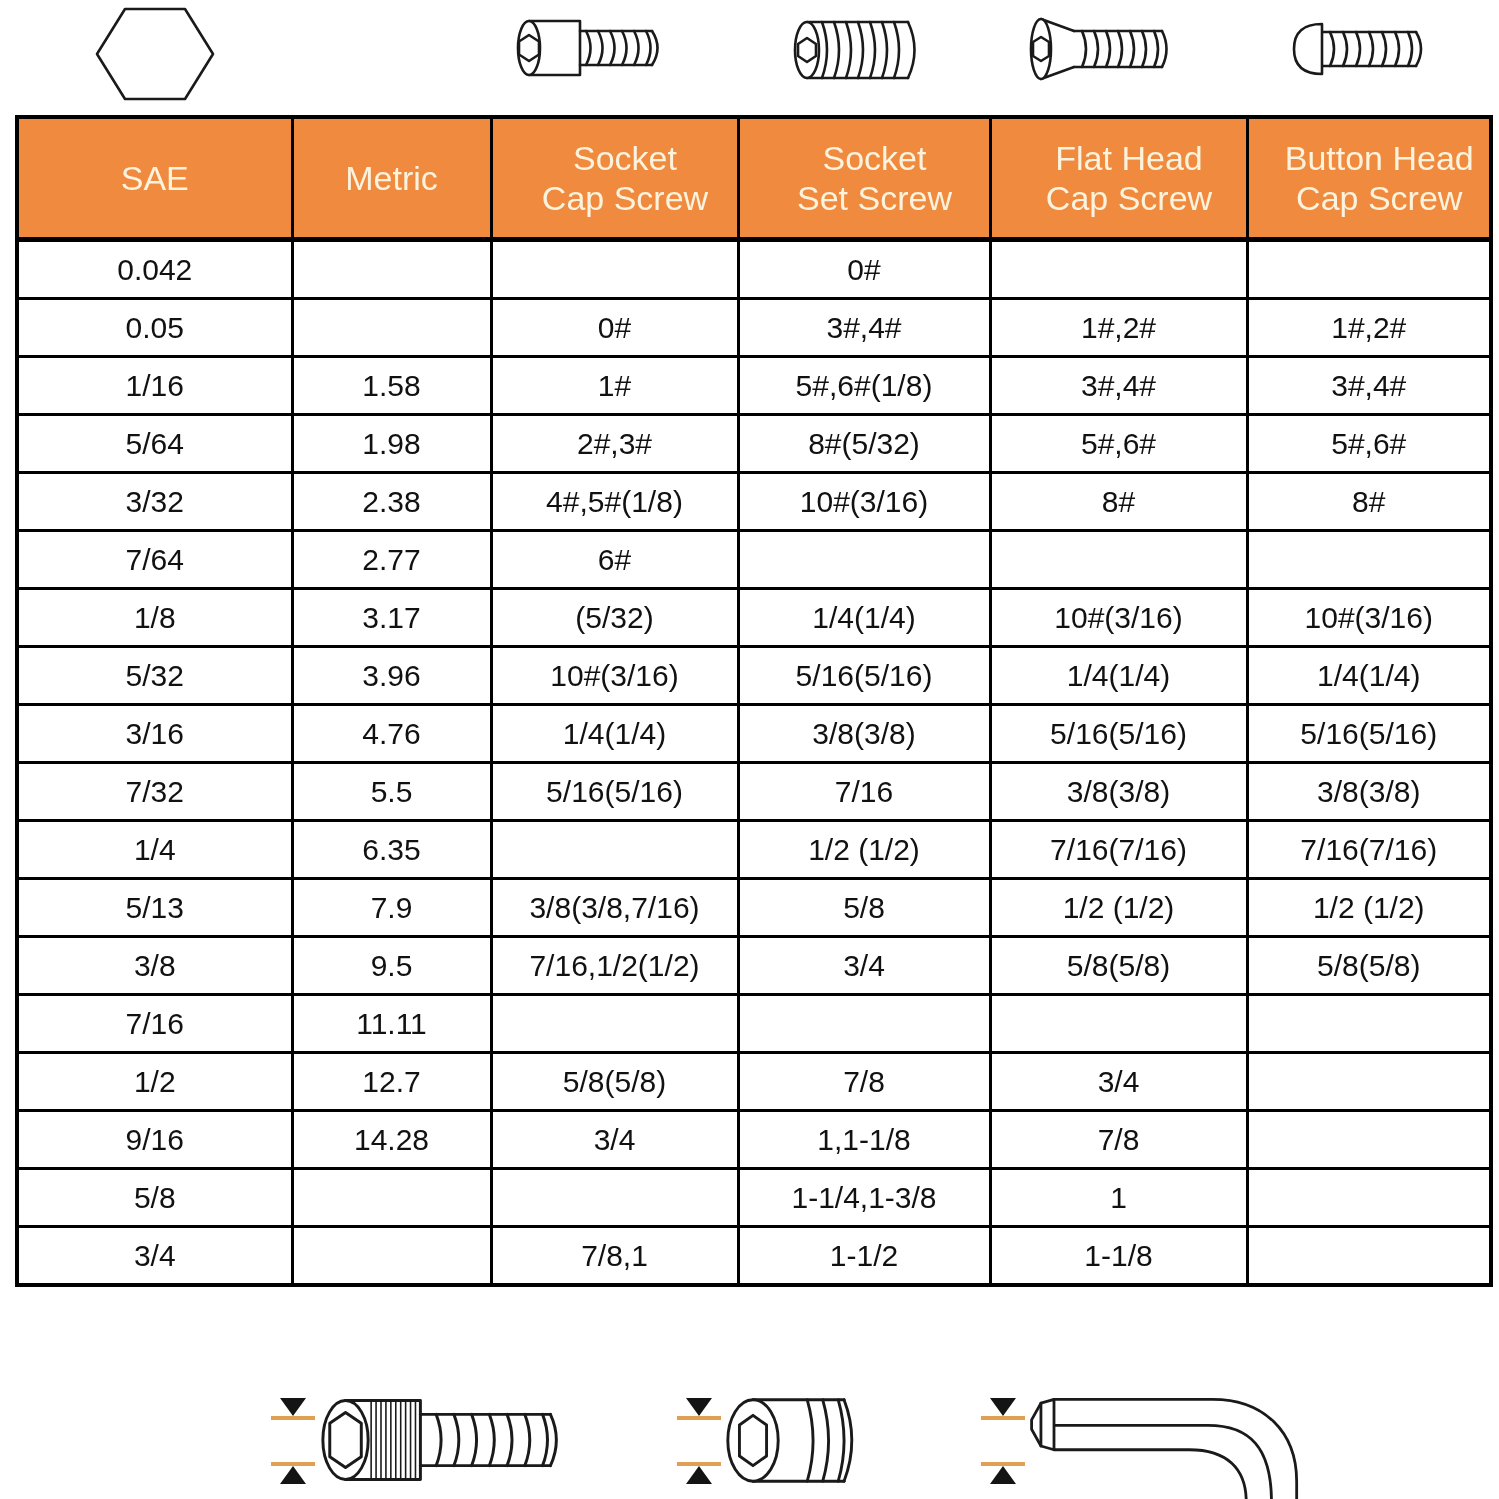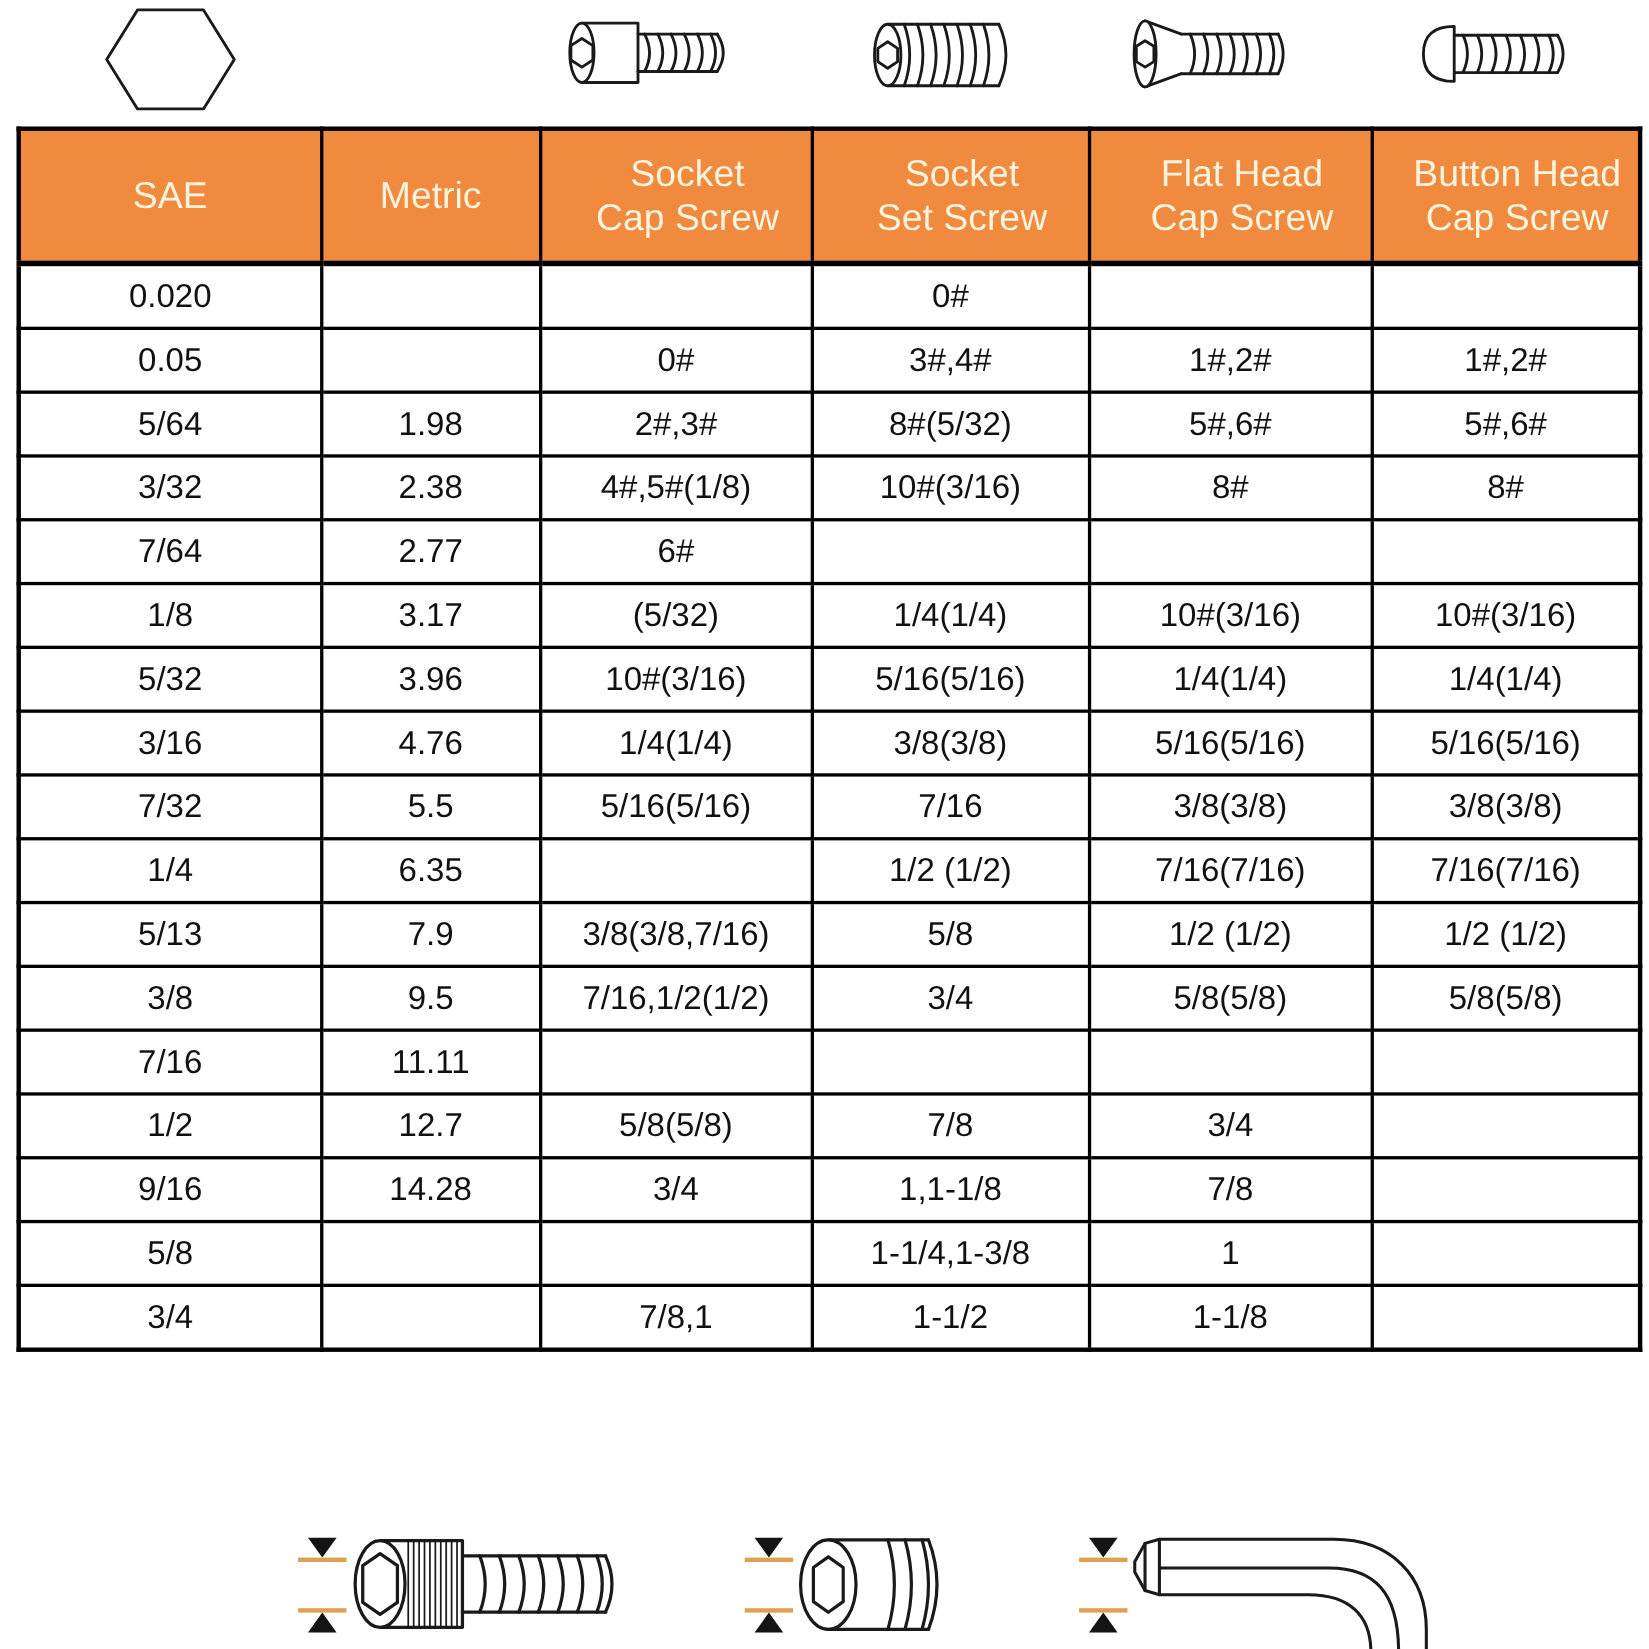--- a/index.html
+++ b/index.html
@@ -149,34 +149,42 @@
         <th class="c-left">Socket
 Set Screw</th>
         <th class="c-left">Flat Head
 Cap Screw</th>
         <th class="c-left">Button Head
 Cap Screw</th>
       </tr>
     </thead>
     <tbody>
         <tr>
-          <td>0.020</td>
+          <td>0.042</td>
           <td></td>
           <td></td>
           <td>0#</td>
           <td></td>
           <td></td>
         </tr>
         <tr>
           <td>0.05</td>
           <td></td>
           <td>0#</td>
           <td>3#,4#</td>
           <td>1#,2#</td>
           <td>1#,2#</td>
+        </tr>
+        <tr>
+          <td>1/16</td>
+          <td>1.58</td>
+          <td>1#</td>
+          <td>5#,6#(1/8)</td>
+          <td>3#,4#</td>
+          <td>3#,4#</td>
         </tr>
         <tr>
           <td>5/64</td>
           <td>1.98</td>
           <td>2#,3#</td>
           <td>8#(5/32)</td>
           <td>5#,6#</td>
           <td>5#,6#</td>
         </tr>
         <tr>

